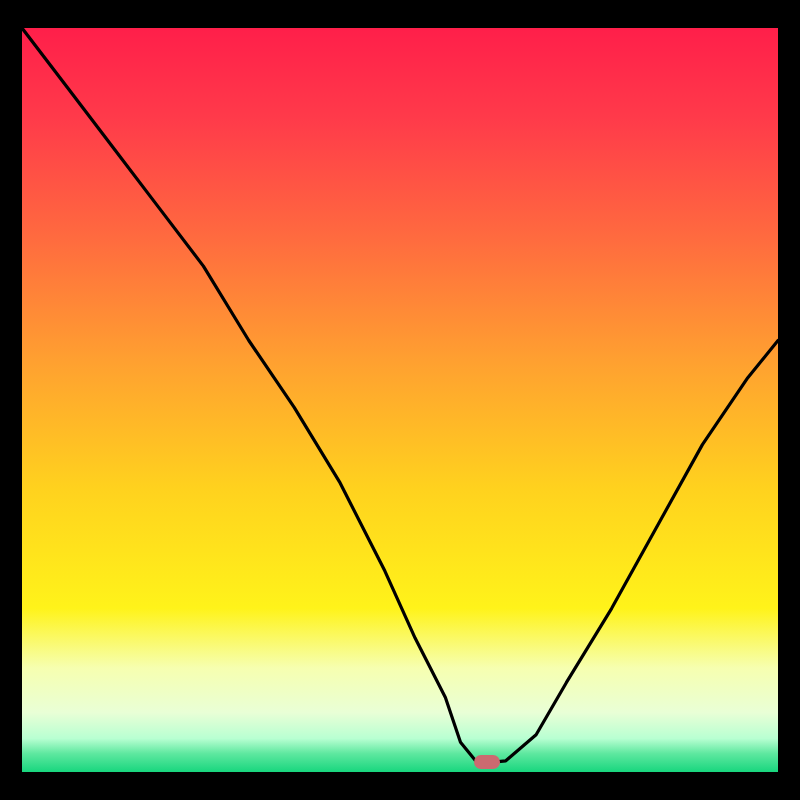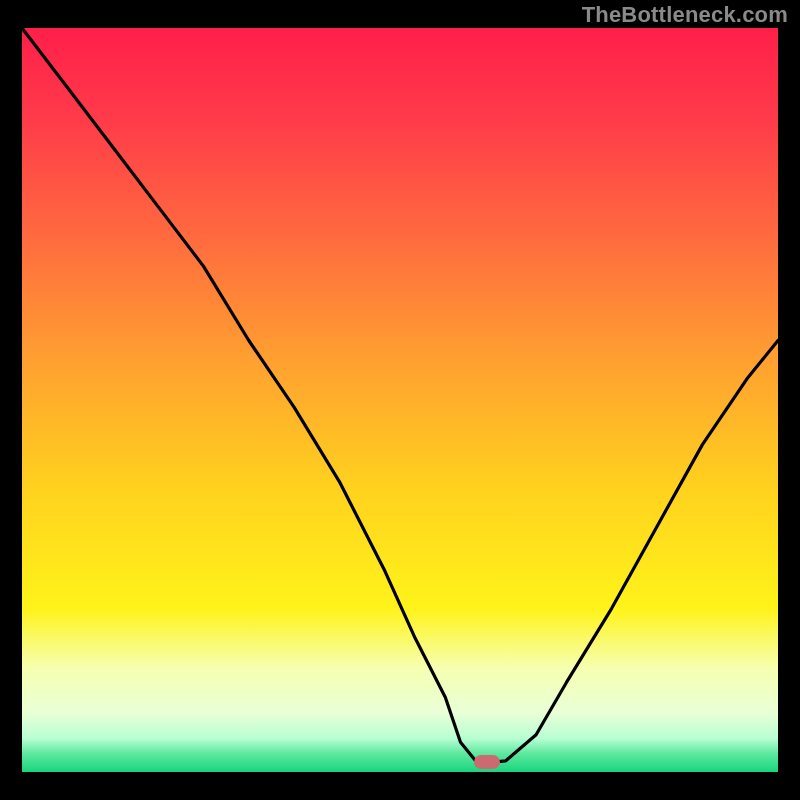--- a/index.html
+++ b/index.html
@@ -53,21 +53,20 @@
     height: 14px;
     border-radius: 7px;
     background: #cb6a70;
   }
 </style>
 </head>
 <body>
 
 <div class="container">
 
-  <div class="watermark">TheBottleneck.com</div>
 
   <div class="plot-area">
 
     <svg class="gradient-bg" viewBox="0 0 756 744" preserveAspectRatio="none">
       <defs>
         <linearGradient id="heat" x1="0" y1="0" x2="0" y2="1">
             <stop offset="0%" stop-color="#ff1f4a"></stop>
             <stop offset="12%" stop-color="#ff3a4a"></stop>
             <stop offset="28.000000000000004%" stop-color="#ff6a3f"></stop>
             <stop offset="45%" stop-color="#ffa130"></stop>

